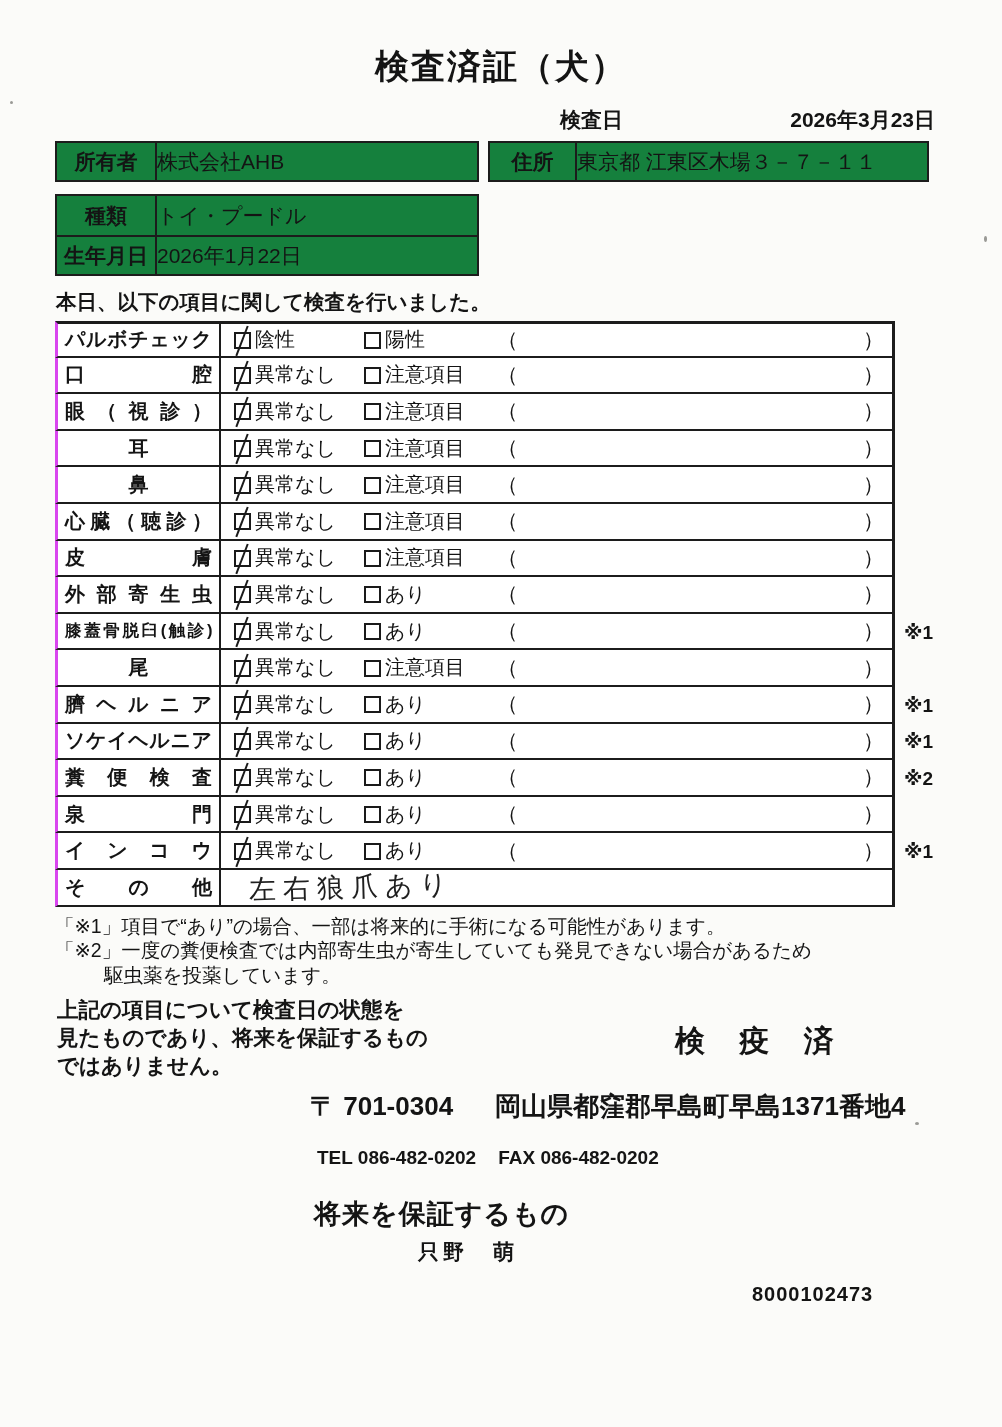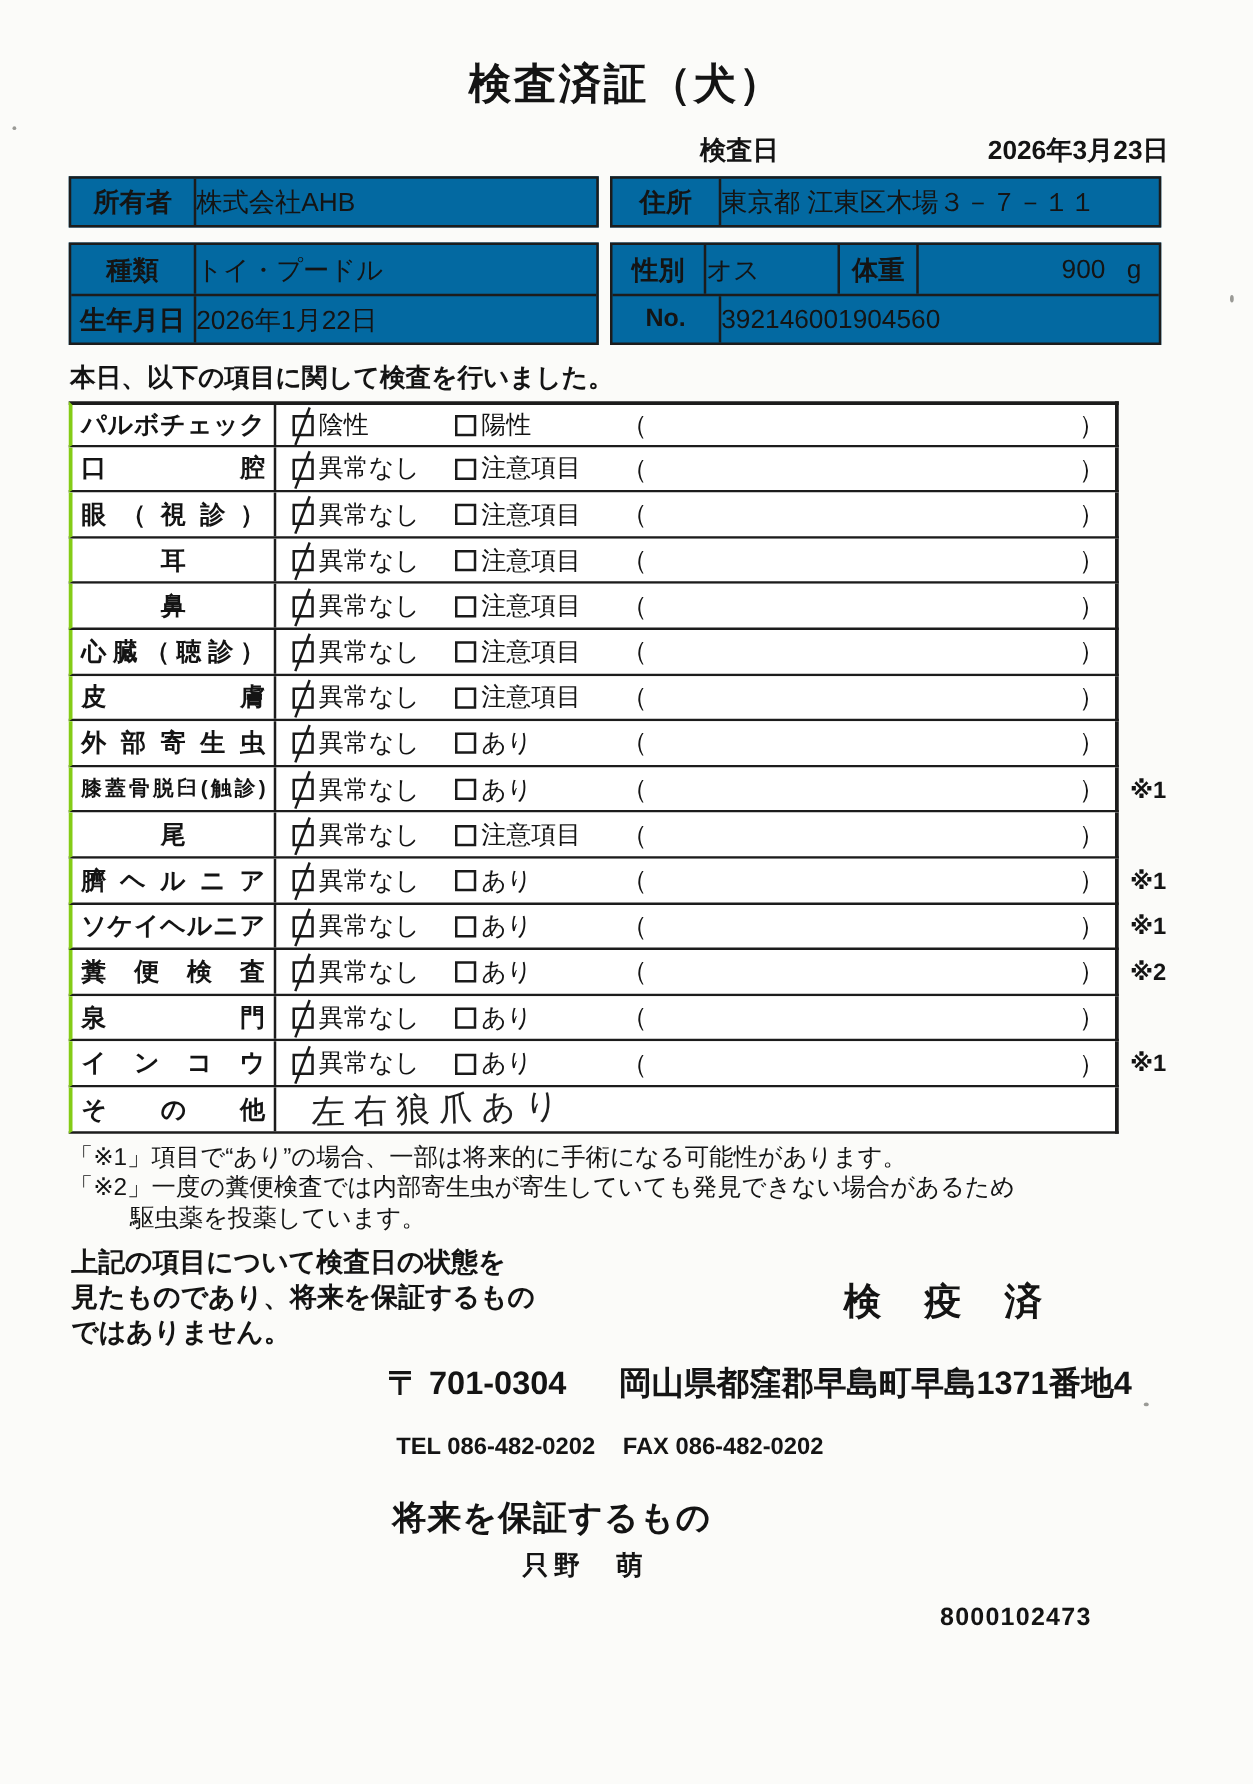--- a/index.html
+++ b/index.html
@@ -21,21 +21,21 @@
   .date-row{
     margin:16px 0 0 560px;width:375px;
     display:flex;justify-content:space-between;
     font-size:21px;font-weight:600;
   }
 
   
   .row-2boxes{display:flex;margin-left:55px;gap:9px;}
   .owner-row{margin-top:7px;}
   .pet-row{margin-top:12px;}
-  .box{border:2.5px solid #1c1c1c;background:#0369a1;box-sizing:border-box;}
+  .box{border:2.5px solid #1c1c1c;background:#15803d;box-sizing:border-box;}
   .left-box{width:424px;}
   .right-box{width:441px;}
   .trow{display:flex;height:39px;box-sizing:border-box;}
   .owner-row .trow{height:37px;}
   .bt{border-top:2.5px solid #1c1c1c;}
   .cell{display:flex;align-items:center;box-sizing:border-box;font-size:21px;}
   .cell.lbl{justify-content:center;font-weight:600;}
   .cell.val{flex:1;min-width:0;white-space:nowrap;}
   .br{border-right:2.5px solid #1c1c1c;}
   .w100{width:100px;}
@@ -46,21 +46,21 @@
   .weight-val{justify-content:flex-end;gap:17px;padding-right:14px;padding-left:0;}
   .no-lbl{font-weight:normal;font-size:20px;}
 
   .intro{margin:12px 0 0 56px;font-size:20.5px;font-weight:600;}
 
   
   .checklist{margin:5px 0 0 55px;}
   .chk-row{display:flex;height:36.6px;}
   .chk-box{
     width:840px;display:flex;box-sizing:border-box;background:#fff;
-    border-left:3px solid #84cc16;border-right:3px solid #1c1c1c;
+    border-left:3px solid #d946ef;border-right:3px solid #1c1c1c;
     border-bottom:2.5px solid #1c1c1c;
   }
   .chk-row.first .chk-box{border-top:3px solid #1c1c1c;}
   .chk-label{
     width:163px;box-sizing:border-box;border-right:2.5px solid #1c1c1c;
     display:flex;align-items:center;padding:0 7px;
   }
   .jl{
     display:block;width:100%;font-size:20px;font-weight:600;
     text-align:justify;text-align-last:justify;white-space:nowrap;
@@ -141,35 +141,20 @@
     <div class="box left-box">
       <div class="trow">
         <div class="cell lbl w100 br">種類</div>
         <div class="cell val">トイ・プードル</div>
       </div>
       <div class="trow bt">
         <div class="cell lbl w100 br">生年月日</div>
         <div class="cell val">2026年1月22日</div>
       </div>
     </div>
-    <div class="box right-box">
-      <div class="trow">
-        <div class="cell lbl w75 br">性別</div>
-        <div class="cell val w107 br" style="flex:none;">オス</div>
-        <div class="cell lbl w63 br">体重</div>
-        <div class="cell val weight-val">
-          <span>900</span>
-            <span>g</span>
-        </div>
-      </div>
-      <div class="trow bt">
-        <div class="cell lbl w87 br no-lbl">No.</div>
-        <div class="cell val">392146001904560</div>
-      </div>
-    </div>
   </div>
 
   <div class="intro">本日、以下の項目に関して検査を行いました。</div>
 
   <div class="checklist" id="checklist">
       <div class="chk-row first">
         <div class="chk-box">
           <div class="chk-label">
             <span class="jl">パルボチェック</span>
           </div>

